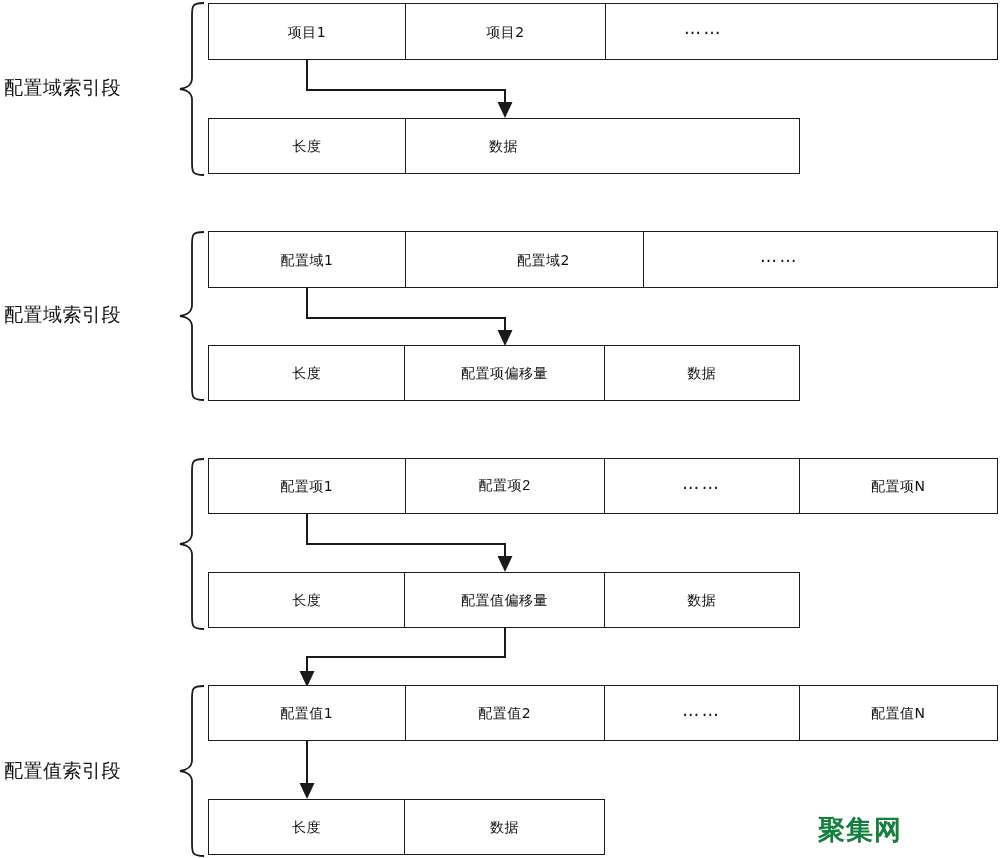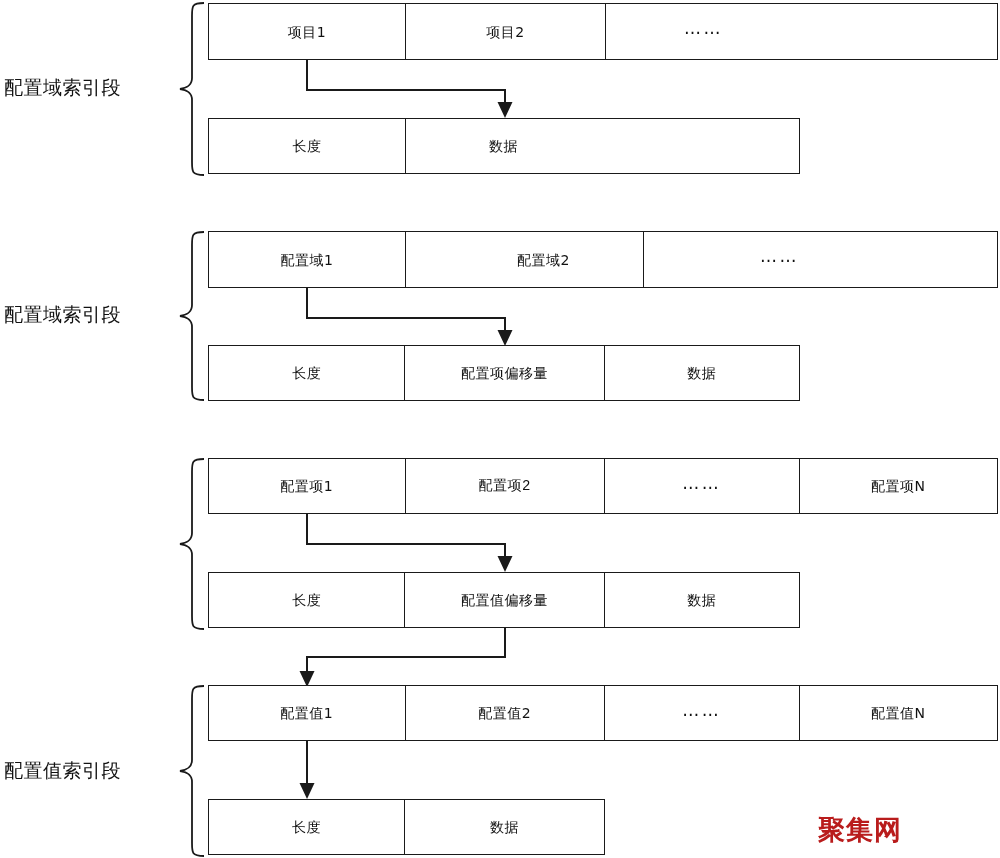--- a/index.html
+++ b/index.html
@@ -189,15 +189,15 @@
       <path d="M307 2 L307 45" fill="none" stroke="#1a1a1a" stroke-width="2"></path>
       <path d="M307 60 L299.5 44 L314.5 44 Z" fill="#1a1a1a"></path>
     </svg>
 
     <div class="row" style="left:208px;top:116px;width:397px;height:56px;">
       <div class="cell" style="width:197px;">长度</div>
       <div class="cell" style="width:200px;">数据</div>
     </div>
   </div>
 
-  <div class="watermark" style="left:818px;top:812px;color:#b91c1c;">聚集网</div>
+  <div class="watermark" style="left:818px;top:812px;color:#15803d;">聚集网</div>
 
 </div>
 
 </body></html>

